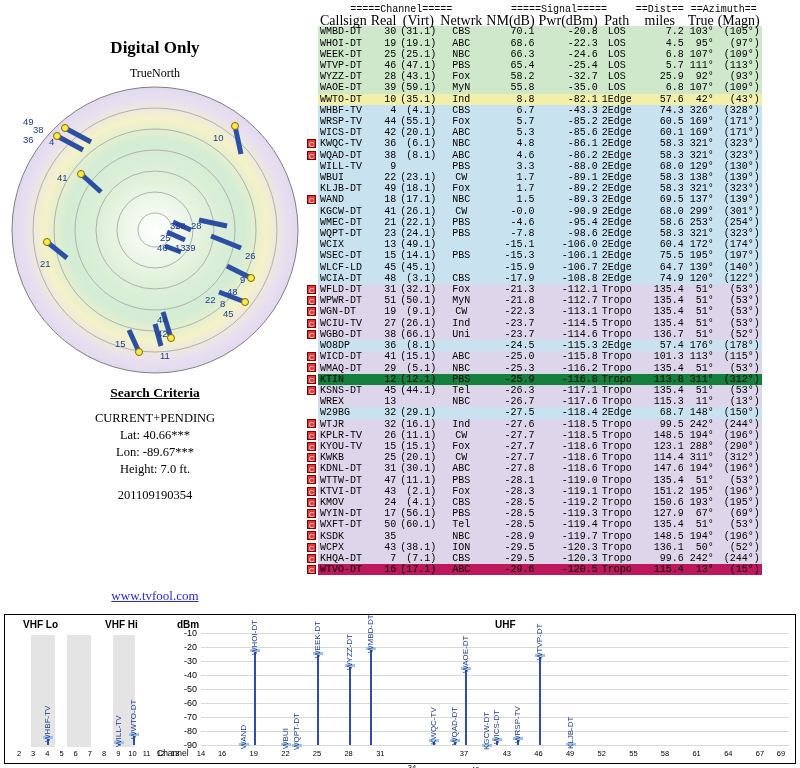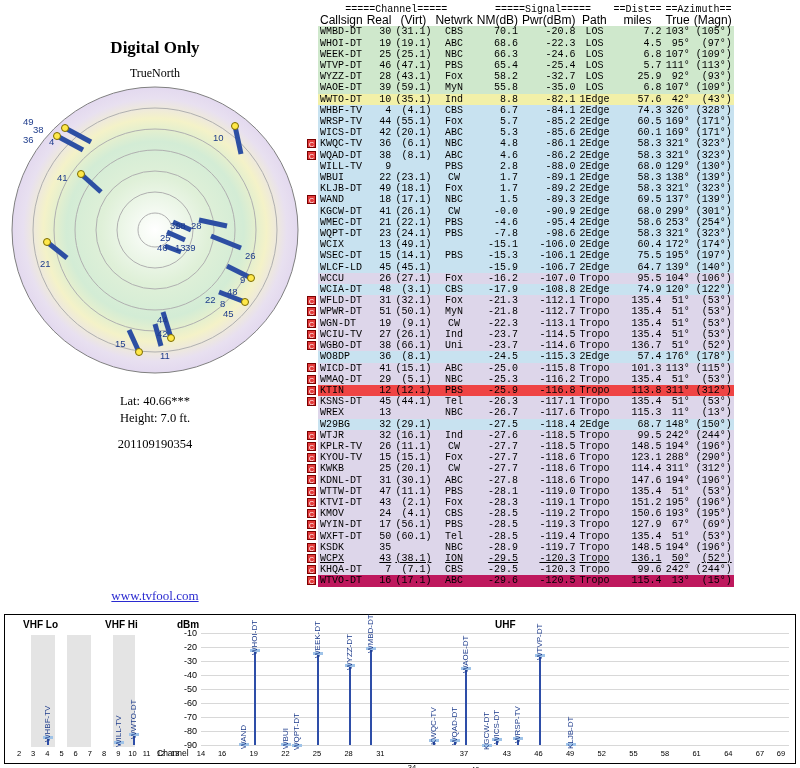--- a/index.html
+++ b/index.html
@@ -38,21 +38,21 @@
     position: absolute; left: 0; top: 588px; width: 310px; text-align: center;
     color: #2a2ad0; text-decoration: underline; font-size: 13px;
     font-family: "Liberation Serif", serif;
   }
 
   
   #table-panel { position: absolute; left: 305px; top: 4px; width: 495px; }
   table.sig { border-collapse: collapse; font-family: "Liberation Mono", monospace; font-size: 10px; }
   table.sig td { padding: 0 2px; height: 11.2px; line-height: 11.2px; white-space: nowrap; }
   .grp-head td { font-family: "Liberation Mono", monospace; font-size: 10px; text-align: center; height: 12px; }
-  .col-head td { font-family: Liberation Sans, sans-serif; font-size: 12px; text-align: center; height: 12px; }
+  .col-head td { font-family: Liberation Serif, serif; font-size: 14px; text-align: center; height: 12px; }
   .c-call { text-align: left; }
   .num { text-align: right; }
   .ctr { text-align: center; }
   .warnbox {
     display: inline-block; width: 9px; height: 9px; border: 1px solid #7a0000;
     background: #e23a3a; color: #fff; font-size: 7px; line-height: 9px;
     text-align: center; font-family: "Liberation Sans", sans-serif; vertical-align: middle;
   }
   .warn-cell { width: 12px; text-align: center; padding: 0; }
 
@@ -154,22 +154,25 @@
           <div style="position: absolute; left: 215px; top: 218px; font-size: 9.5px; font-family: &quot;Liberation Sans&quot;, sans-serif; color: rgb(29, 59, 139);">8</div>
           <div style="position: absolute; left: 218px; top: 228px; font-size: 9.5px; font-family: &quot;Liberation Sans&quot;, sans-serif; color: rgb(29, 59, 139);">45</div>
           <div style="position: absolute; left: 152px; top: 234px; font-size: 9.5px; font-family: &quot;Liberation Sans&quot;, sans-serif; color: rgb(29, 59, 139);">44</div>
           <div style="position: absolute; left: 152px; top: 248px; font-size: 9.5px; font-family: &quot;Liberation Sans&quot;, sans-serif; color: rgb(29, 59, 139);">42</div>
           <div style="position: absolute; left: 110px; top: 258px; font-size: 9.5px; font-family: &quot;Liberation Sans&quot;, sans-serif; color: rgb(29, 59, 139);">15</div>
           <div style="position: absolute; left: 155px; top: 270px; font-size: 9.5px; font-family: &quot;Liberation Sans&quot;, sans-serif; color: rgb(29, 59, 139);">11</div>
         </div>
     </div>
 
     <div id="search-criteria">
+      <div class="sc-title">Search Criteria</div>
       <div class="sc-gap"></div>
+      <div>CURRENT+PENDING</div>
       <div>Lat: 40.66***</div>
+      <div>Lon: -89.67***</div>
       <div>Height: 7.0 ft.</div>
       <div class="sc-gap"></div>
       <div>201109190354</div>
     </div>
 
     <a id="tvfool-link" href="#">www.tvfool.com</a>
   </div>
 
   <div id="table-panel">
     <table class="sig">
@@ -287,21 +290,21 @@
             <td class="num">42°</td>
             <td class="num">(43°)</td>
           </tr>
           <tr style="background: rgb(200, 226, 240);">
             <td class="warn-cell" style="background: rgb(255, 255, 255);"></td>
             <td class="c-call">WHBF-TV</td>
             <td class="num">4</td>
             <td class="num">(4.1)</td>
             <td class="ctr">CBS</td>
             <td class="num">6.7</td>
-            <td class="num">-84.1</td>
+            <td class="num">-43.3</td>
             <td class="ctr">2Edge</td>
             <td class="num">74.3</td>
             <td class="num">326°</td>
             <td class="num">(328°)</td>
           </tr>
           <tr style="background: rgb(200, 226, 240);">
             <td class="warn-cell" style="background: rgb(255, 255, 255);"></td>
             <td class="c-call">WRSP-TV</td>
             <td class="num">44</td>
             <td class="num">(55.1)</td>
@@ -351,21 +354,21 @@
             <td class="num">58.3</td>
             <td class="num">321°</td>
             <td class="num">(323°)</td>
           </tr>
           <tr style="background: rgb(200, 226, 240);">
             <td class="warn-cell" style="background: rgb(255, 255, 255);"></td>
             <td class="c-call">WILL-TV</td>
             <td class="num">9</td>
             <td class="num"></td>
             <td class="ctr">PBS</td>
-            <td class="num">2.8</td>
+            <td class="num">3.3</td>
             <td class="num">-88.0</td>
             <td class="ctr">2Edge</td>
             <td class="num">68.0</td>
             <td class="num">129°</td>
             <td class="num">(130°)</td>
           </tr>
           <tr style="background: rgb(200, 226, 240);">
             <td class="warn-cell" style="background: rgb(255, 255, 255);"></td>
             <td class="c-call">WBUI</td>
             <td class="num">22</td>
@@ -475,33 +478,20 @@
             <td class="num">45</td>
             <td class="num">(45.1)</td>
             <td class="ctr"></td>
             <td class="num">-15.9</td>
             <td class="num">-106.7</td>
             <td class="ctr">2Edge</td>
             <td class="num">64.7</td>
             <td class="num">139°</td>
             <td class="num">(140°)</td>
           </tr>
-          <tr style="background: rgb(221, 214, 234);">
-            <td class="warn-cell" style="background: rgb(255, 255, 255);"></td>
-            <td class="c-call">WCCU</td>
-            <td class="num">26</td>
-            <td class="num">(27.1)</td>
-            <td class="ctr">Fox</td>
-            <td class="num">-16.2</td>
-            <td class="num">-107.0</td>
-            <td class="ctr">Tropo</td>
-            <td class="num">95.5</td>
-            <td class="num">104°</td>
-            <td class="num">(106°)</td>
-          </tr>
           <tr style="background: rgb(200, 226, 240);">
             <td class="warn-cell" style="background: rgb(255, 255, 255);"></td>
             <td class="c-call">WCIA-DT</td>
             <td class="num">48</td>
             <td class="num">(3.1)</td>
             <td class="ctr">CBS</td>
             <td class="num">-17.9</td>
             <td class="num">-108.8</td>
             <td class="ctr">2Edge</td>
             <td class="num">74.9</td>
@@ -605,21 +595,21 @@
             <td class="num">29</td>
             <td class="num">(5.1)</td>
             <td class="ctr">NBC</td>
             <td class="num">-25.3</td>
             <td class="num">-116.2</td>
             <td class="ctr">Tropo</td>
             <td class="num">135.4</td>
             <td class="num">51°</td>
             <td class="num">(53°)</td>
           </tr>
-          <tr style="background: #ef4444;">
+          <tr style="background: #15803d;">
             <td class="warn-cell" style="background: rgb(255, 255, 255);"><span class="warnbox">C</span></td>
             <td class="c-call">KTIN</td>
             <td class="num">12</td>
             <td class="num">(12.1)</td>
             <td class="ctr">PBS</td>
             <td class="num">-25.9</td>
             <td class="num">-116.8</td>
             <td class="ctr">Tropo</td>
             <td class="num">113.8</td>
             <td class="num">311°</td>
@@ -800,21 +790,21 @@
             <td class="num">35</td>
             <td class="num"></td>
             <td class="ctr">NBC</td>
             <td class="num">-28.9</td>
             <td class="num">-119.7</td>
             <td class="ctr">Tropo</td>
             <td class="num">148.5</td>
             <td class="num">194°</td>
             <td class="num">(196°)</td>
           </tr>
-          <tr style="background: rgb(221, 214, 234); text-decoration: underline;">
+          <tr style="background: rgb(221, 214, 234);">
             <td class="warn-cell" style="background: rgb(255, 255, 255);"><span class="warnbox">C</span></td>
             <td class="c-call">WCPX</td>
             <td class="num">43</td>
             <td class="num">(38.1)</td>
             <td class="ctr">ION</td>
             <td class="num">-29.5</td>
             <td class="num">-120.3</td>
             <td class="ctr">Tropo</td>
             <td class="num">136.1</td>
             <td class="num">50°</td>

